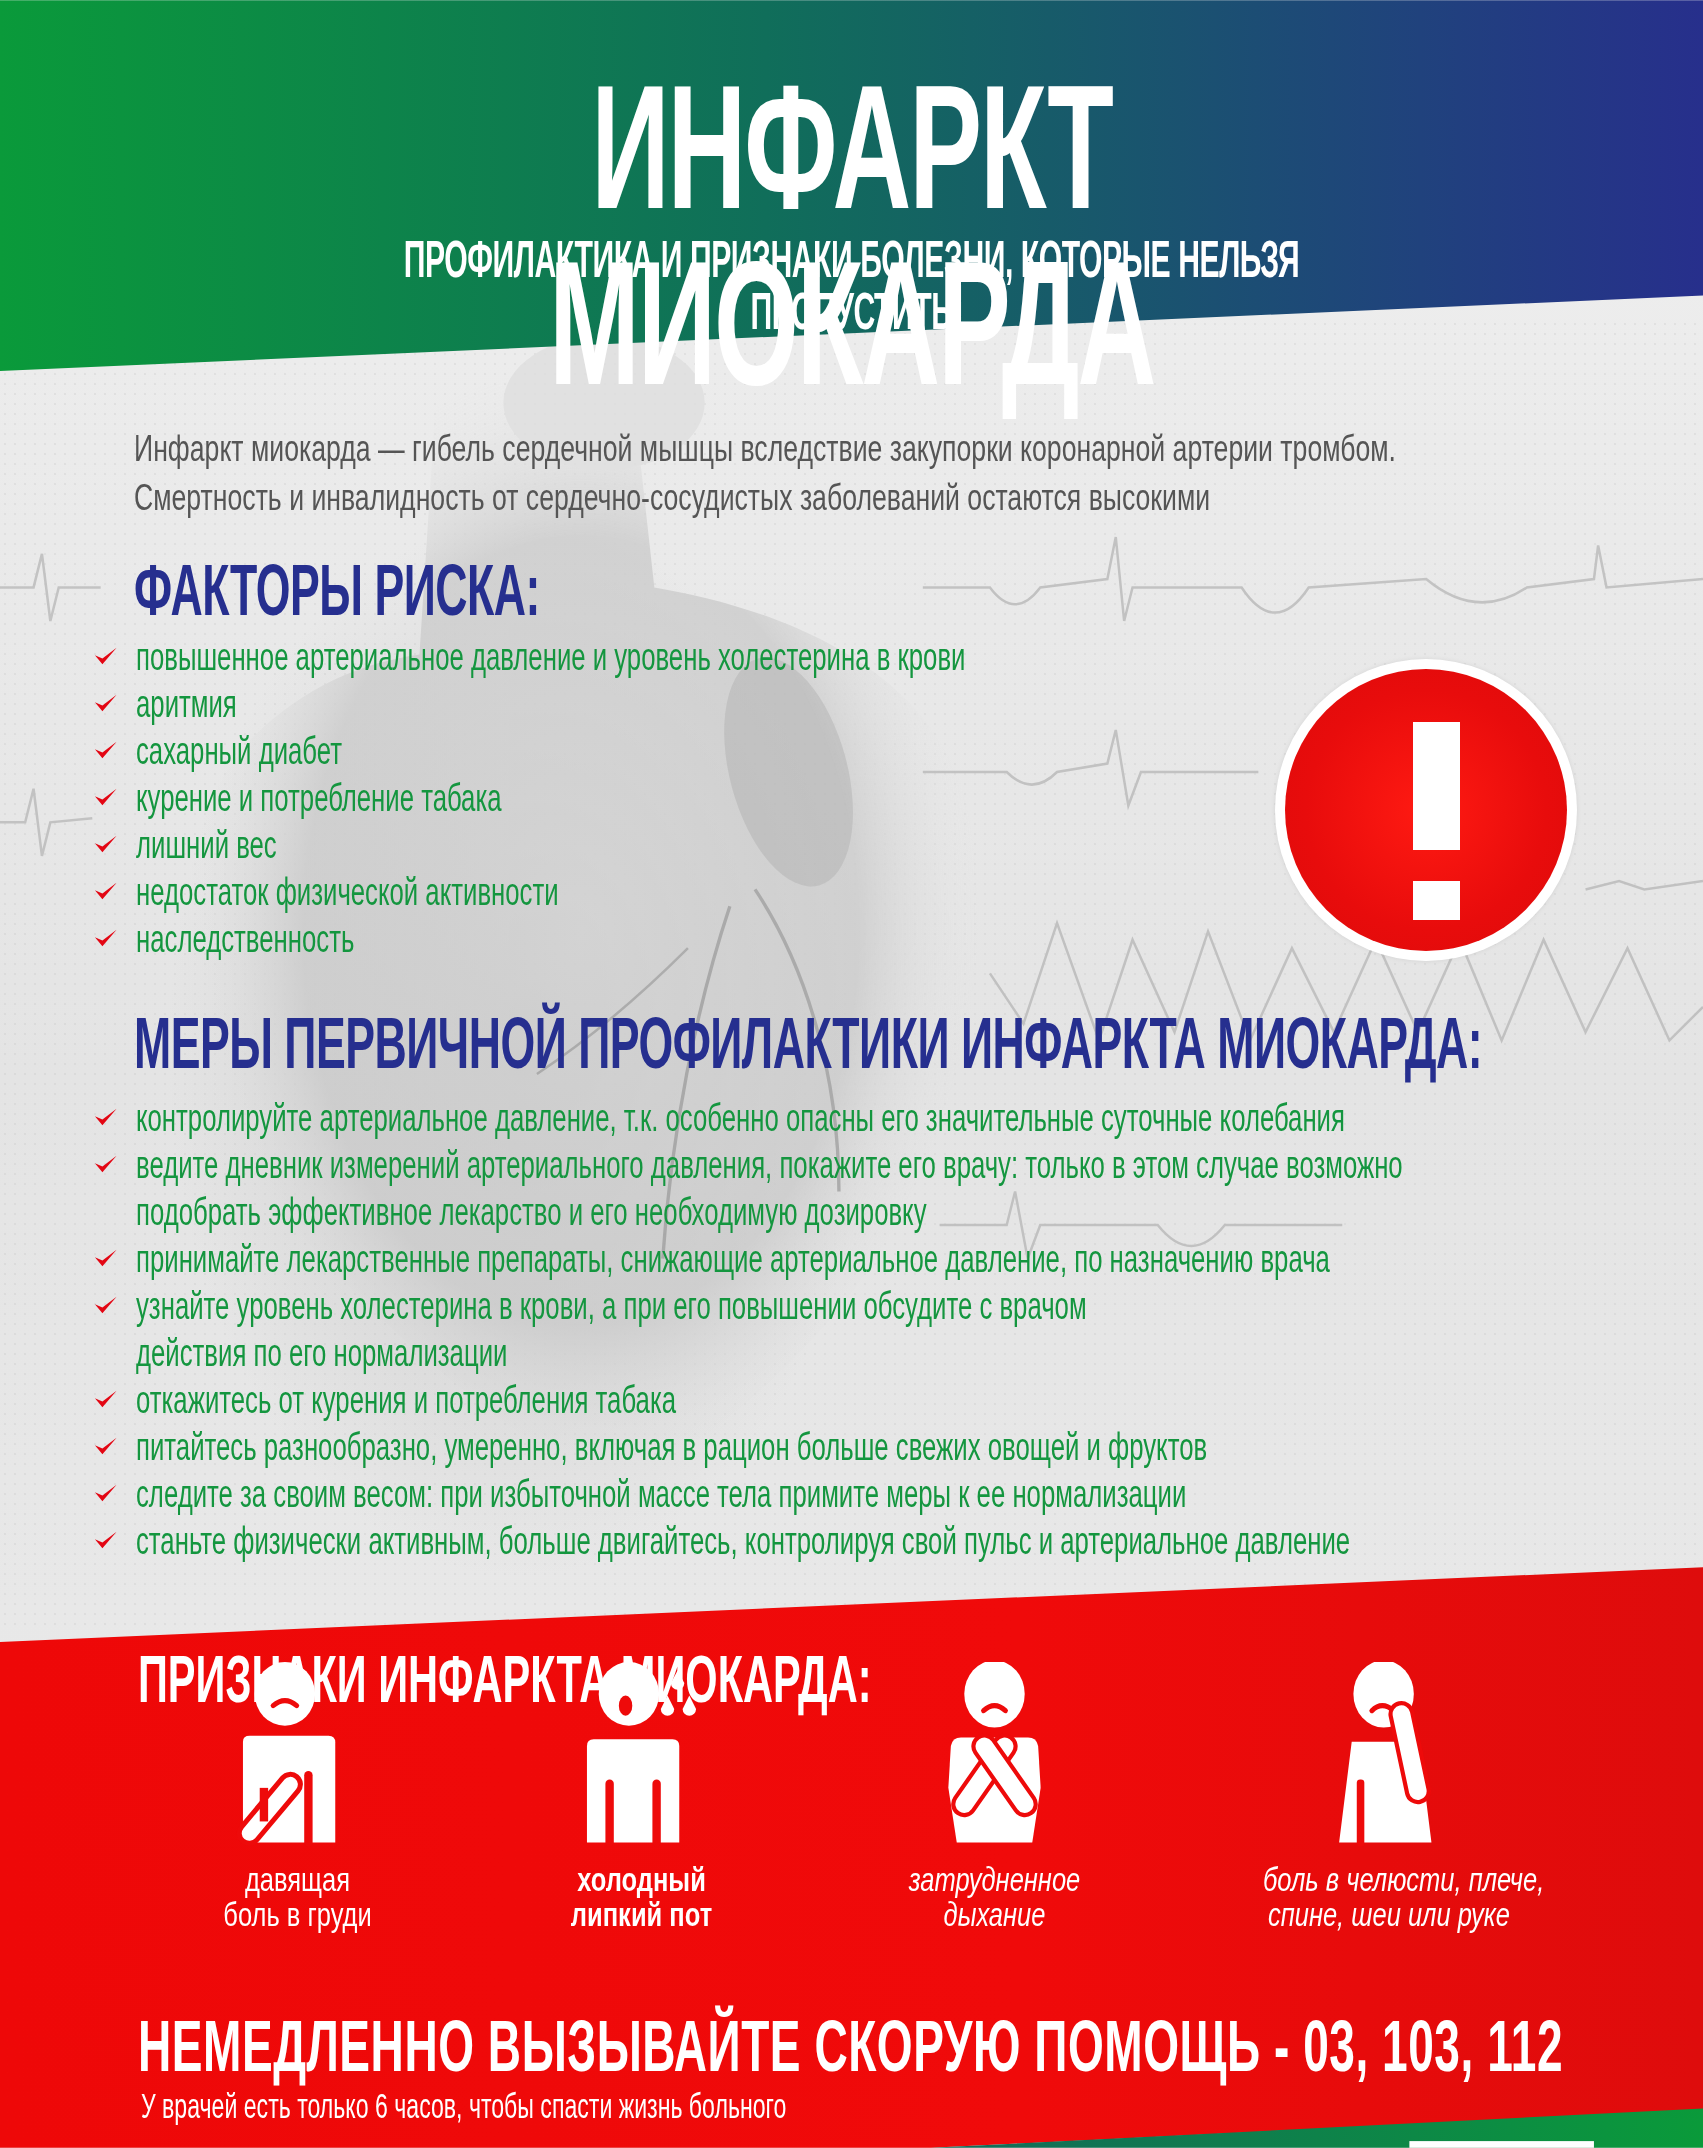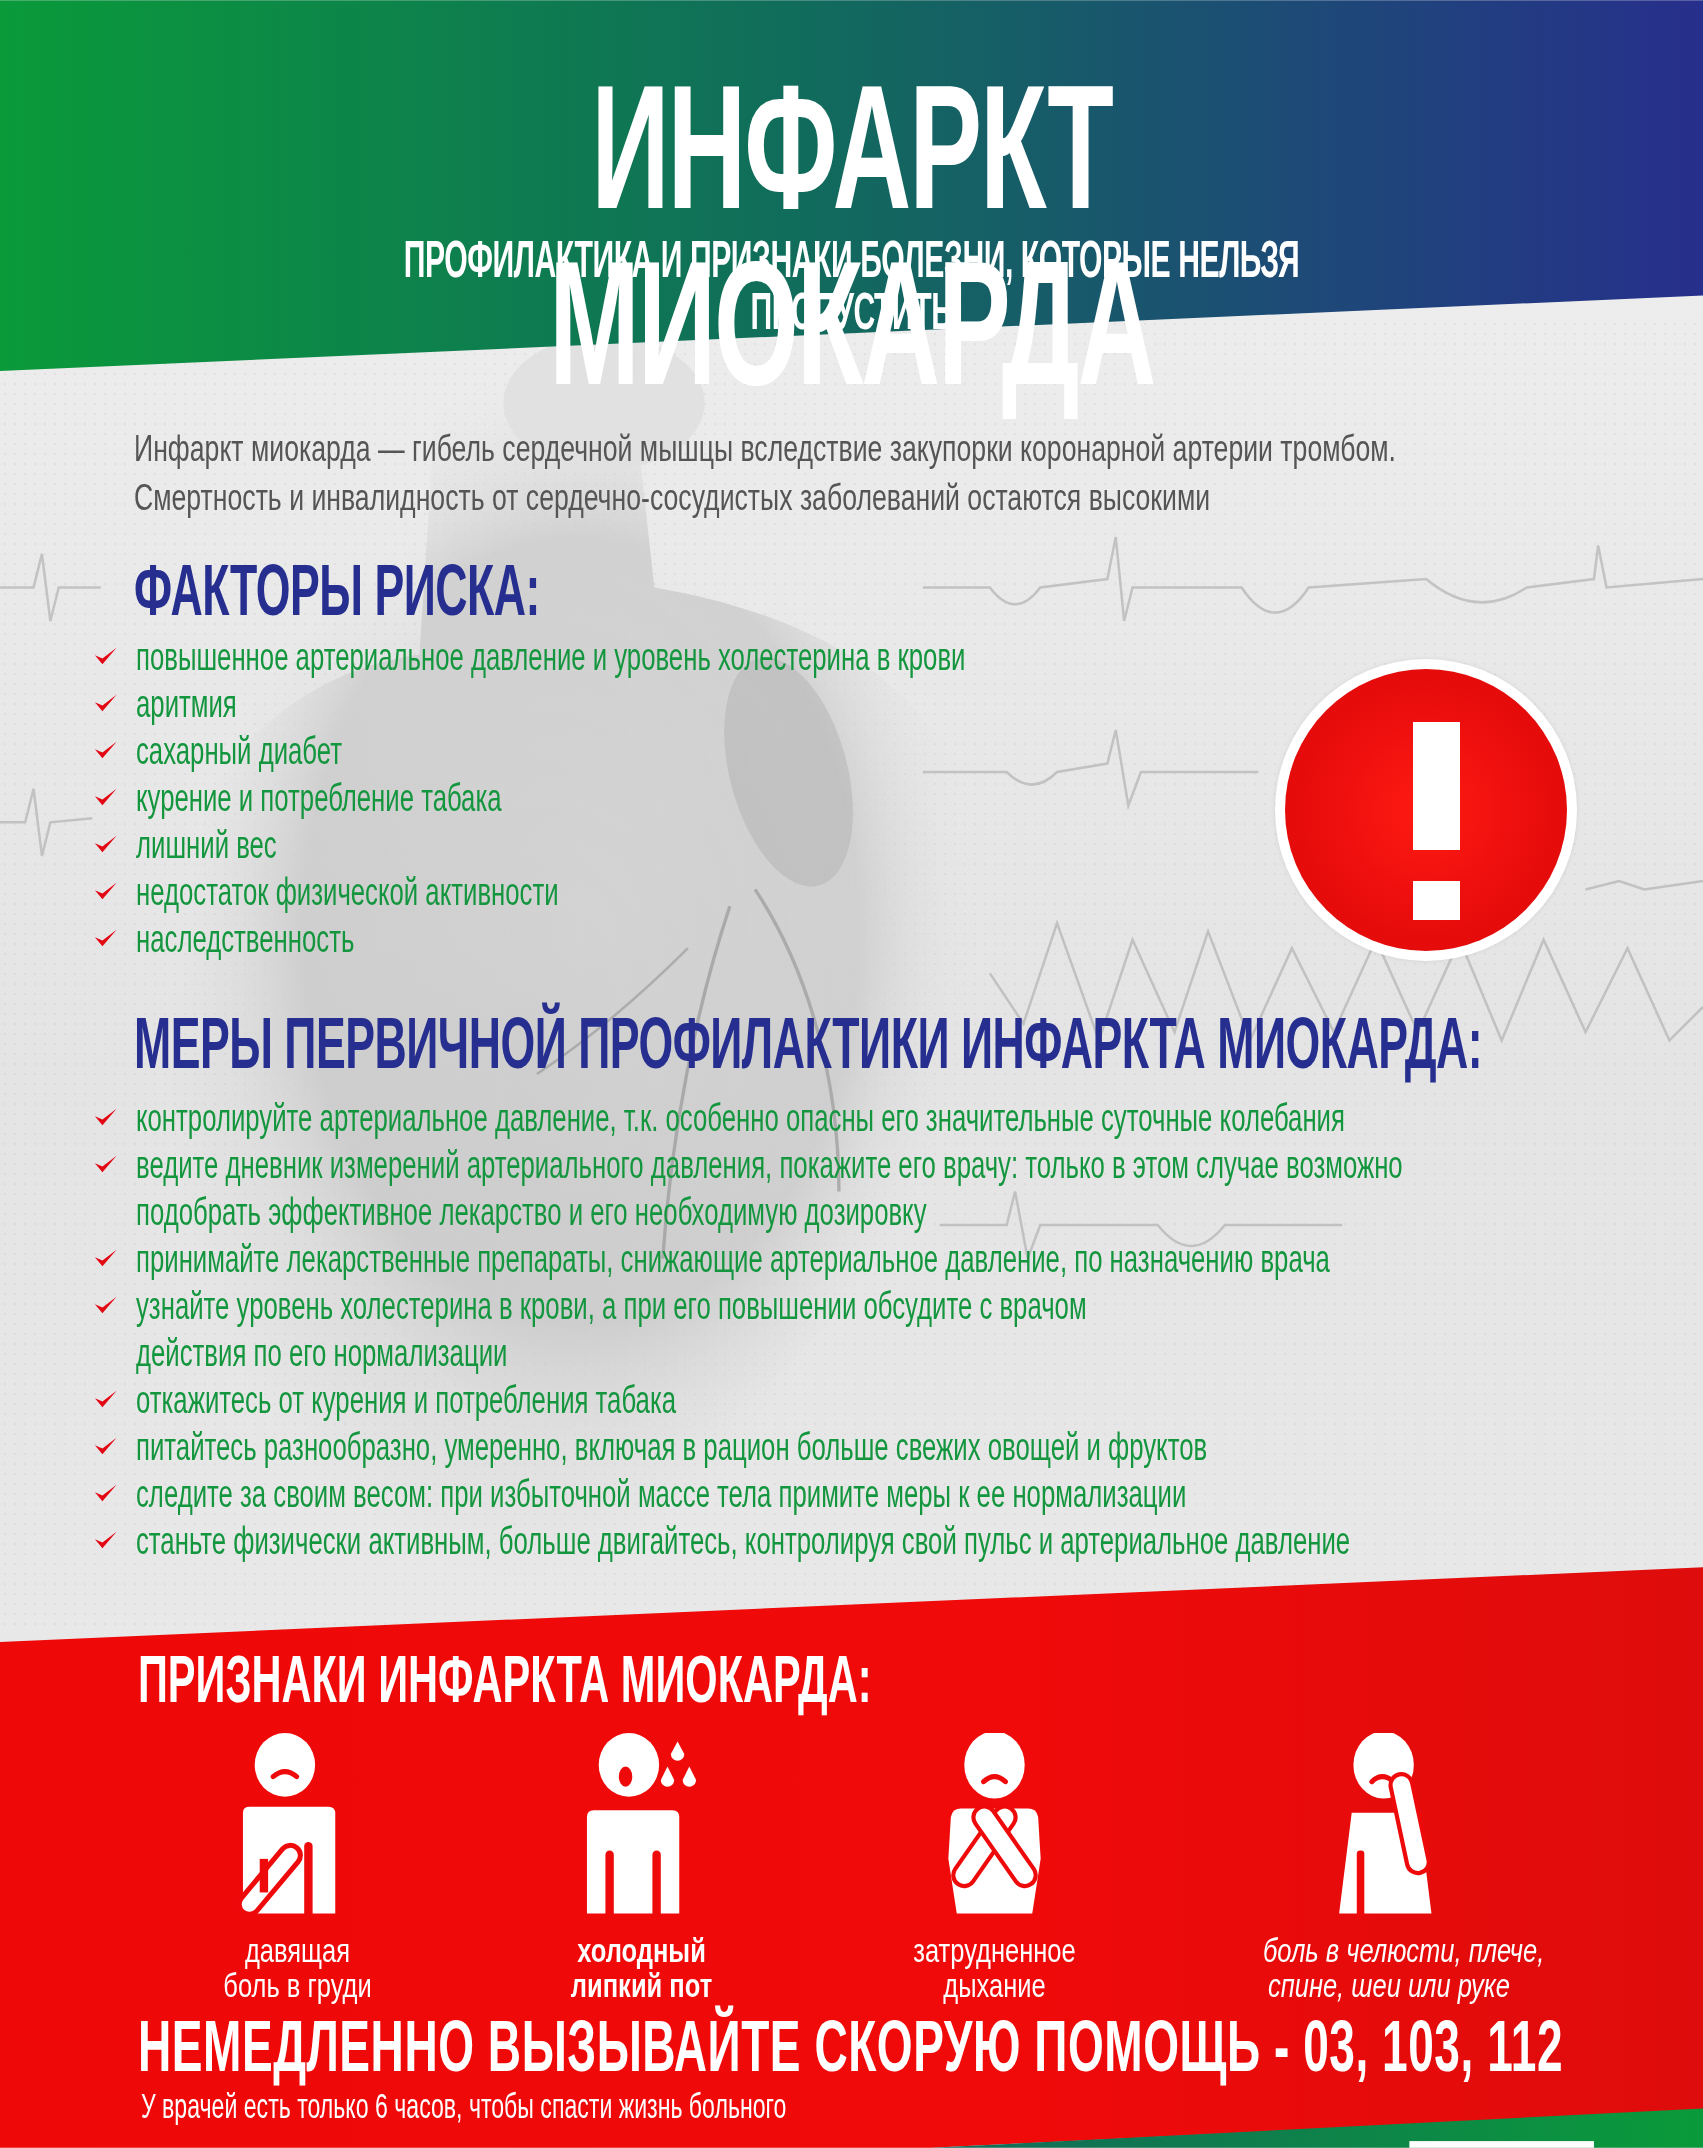--- a/index.html
+++ b/index.html
@@ -35,21 +35,21 @@
                line-height: 47px; transform: scaleX(0.66); transform-origin: 0 0; }
   .warning { position: absolute; left: 1275px; top: 659px; width: 302px; height: 302px;
              border-radius: 50%; background: #fff; box-shadow: 0 0 5px rgba(0,0,0,0.08); }
   .warning .inner { position: absolute; left: 10px; top: 10px; width: 282px; height: 282px; border-radius: 50%;
                     background: radial-gradient(circle at 50% 50%, #ff1a12 0%, #e80c0c 60%, #dc0a0a 100%); }
   .warning .bar { position: absolute; left: 128px; top: 53px; width: 47px; height: 128px; background: #fff; }
   .warning .dot { position: absolute; left: 128px; top: 212px; width: 47px; height: 39px; background: #fff; }
   .signs-title { position: absolute; left: 138px; top: 1645px; color: #fff; font-weight: bold;
                  font-size: 67px; line-height: 1; white-space: nowrap;
                  transform: scaleX(0.62); transform-origin: 0 0; }
-  .sign { position: absolute; top: 1733px; }
+  .sign { position: absolute; top: 1662px; }
   .sign svg { display: block; margin: 0 auto; }
   .sign-label { color: #fff; font-size: 34px; line-height: 35px; text-align: center; white-space: nowrap;
                 transform: scaleX(0.75); transform-origin: 50% 0; margin-top: 6.7px; }
   .call { position: absolute; left: 138px; top: 2010px; color: #fff; font-weight: bold;
           font-size: 72px; line-height: 1; white-space: nowrap;
           transform: scaleX(0.64); transform-origin: 0 0; letter-spacing: 0.8px; }
   .note { position: absolute; left: 141px; top: 2088px; color: #fff; font-size: 35px; line-height: 1;
           white-space: nowrap; transform: scaleX(0.66); transform-origin: 0 0; }
 </style>
 </head>
@@ -250,21 +250,21 @@
     <path d="M20 100 Q20 92 28 92 L122 92 Q130 92 130 100 L130 215 L20 215 Z" fill="#fff"></path>
     <rect x="42" y="140" width="10" height="80" rx="5" fill="#ee0a0a"></rect>
     <rect x="98" y="140" width="10" height="80" rx="5" fill="#ee0a0a"></rect>
   </svg>
   <div class="sign-label">
       <div>холодный</div>
       <div>липкий пот</div>
     </div>
 </div>
 
-<div class="sign" style="left:877px; width:235px;">
+<div class="sign" style="left:877px; width:235px;font-style:italic;">
   <svg width="143" height="193" viewBox="0 0 170 230">
     <ellipse cx="85" cy="38" rx="36" ry="40" fill="#fff"></ellipse>
     <path d="M72 58 Q85 46 98 58" stroke="#ee0a0a" stroke-width="6" fill="none" stroke-linecap="round"></path>
     <path d="M45 90 L125 90 Q135 90 137 100 L140 150 L130 215 L40 215 L30 150 L33 100 Q35 90 45 90 Z" fill="#fff"></path>
     <rect x="60" y="80" width="26" height="110" rx="13" fill="#fff" stroke="#ee0a0a" stroke-width="5" transform="rotate(35 73 135)"></rect>
     <rect x="84" y="80" width="26" height="110" rx="13" fill="#fff" stroke="#ee0a0a" stroke-width="5" transform="rotate(-35 97 135)"></rect>
   </svg>
   <div class="sign-label">
       <div>затрудненное</div>
       <div>дыхание</div>

